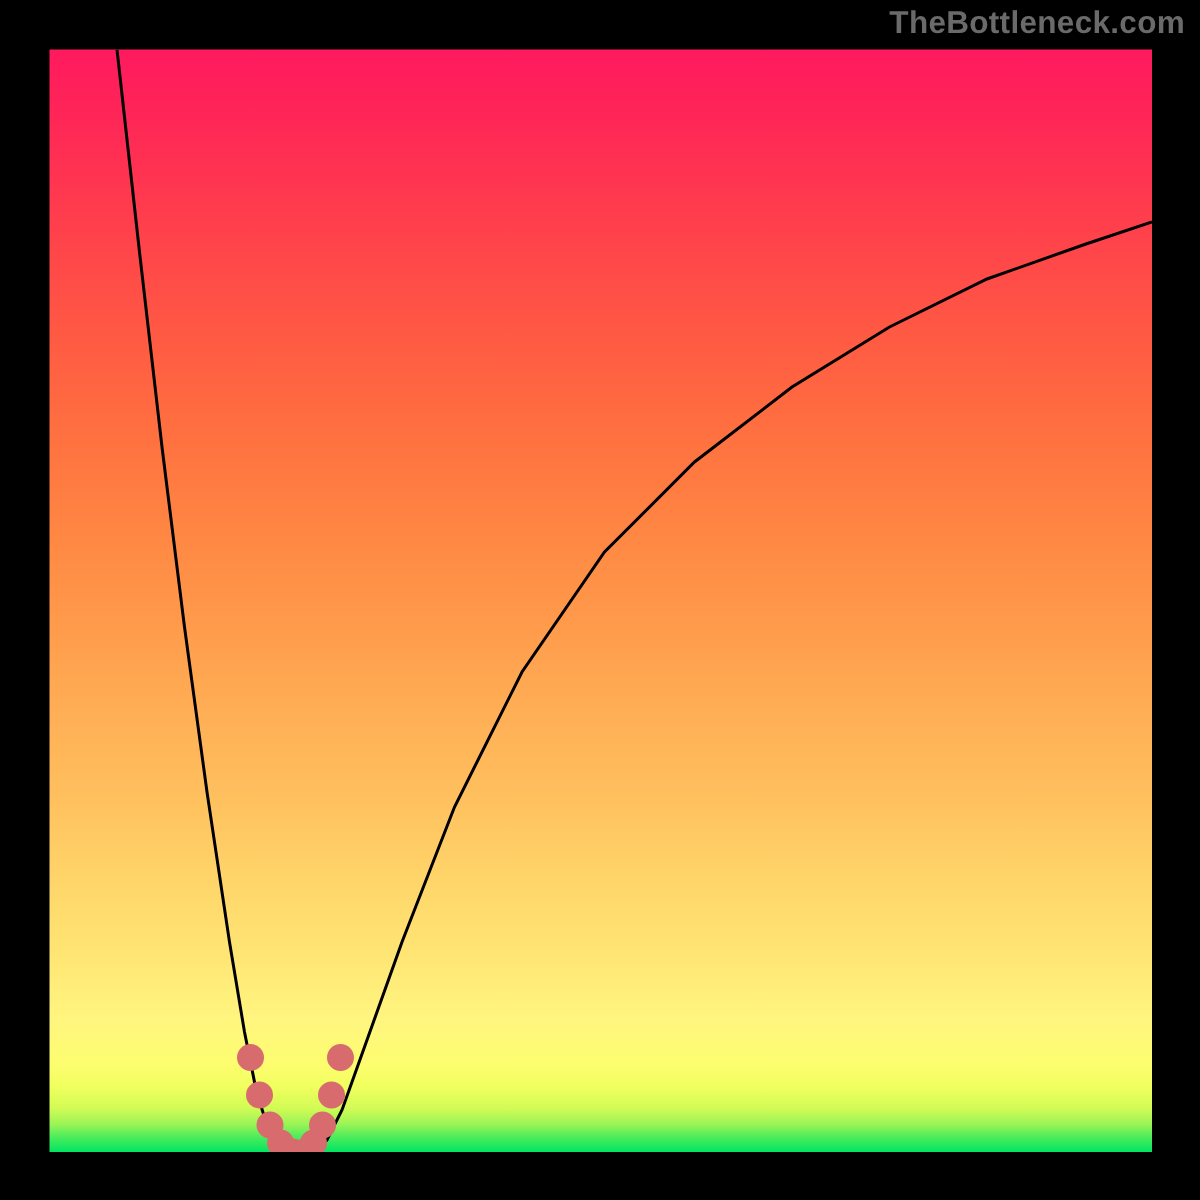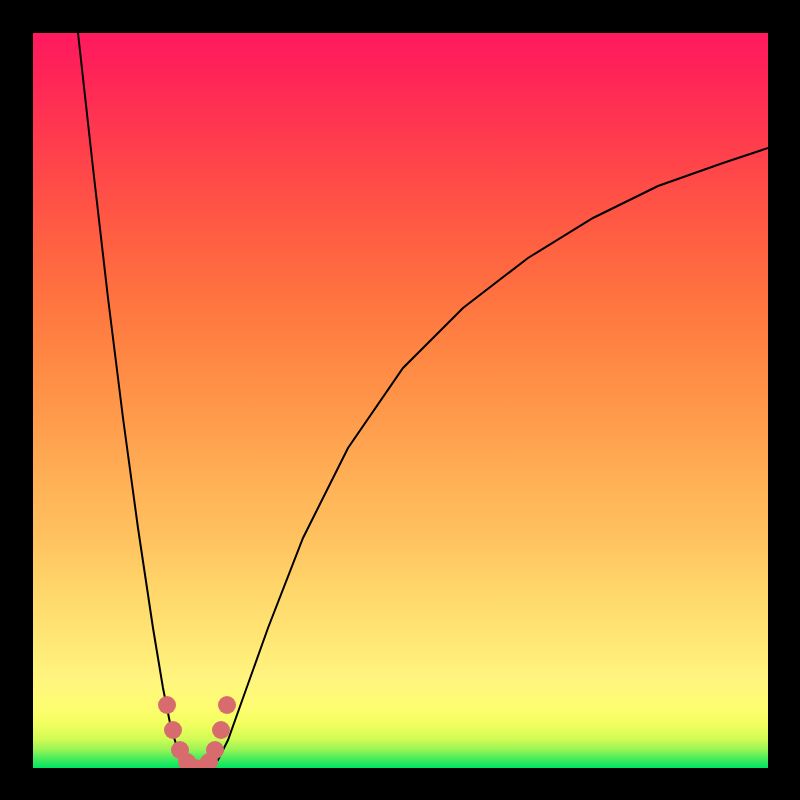--- a/index.html
+++ b/index.html
@@ -88,13 +88,14 @@
           <circle cx="154" cy="729" r="9" class="dot"></circle>
           <circle cx="162" cy="735" r="9" class="dot"></circle>
           <circle cx="170" cy="735" r="9" class="dot"></circle>
           <circle cx="176" cy="729" r="9" class="dot"></circle>
           <circle cx="182" cy="717" r="9" class="dot"></circle>
           <circle cx="188" cy="697" r="9" class="dot"></circle>
           <circle cx="194" cy="672" r="9" class="dot"></circle>
         </g>
     </svg>
   </div>
+  <div class="watermark">TheBottleneck.com</div>
 </div>
 
 </body></html>

